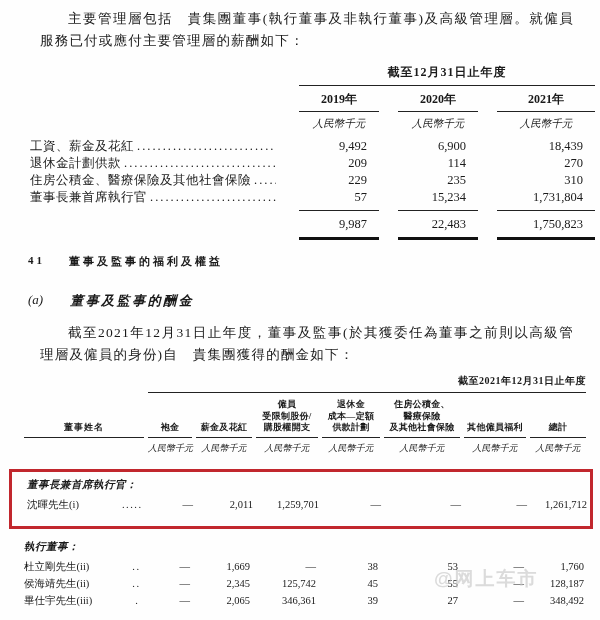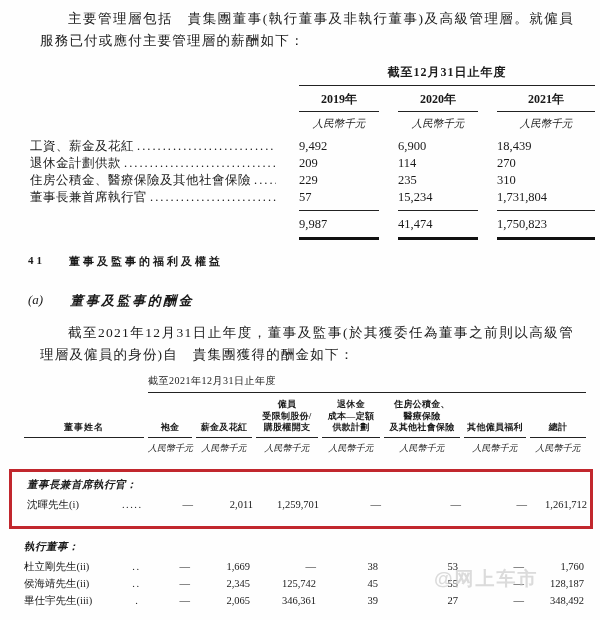--- a/index.html
+++ b/index.html
@@ -30,29 +30,29 @@
 
   
   .t1 { position:absolute; top:64px; left:30px; width:566px; }
   .t1-grid { display:grid; grid-template-columns:250px 94px 94px 112px; column-gap:5px; }
   .t1-span { grid-column:2 / -1; text-align:center; font-weight:bold; font-size:12px;
              letter-spacing:1px; border-bottom:1.2px solid #222; padding-bottom:4px; margin-left:14px; }
   .t1-year { margin-left:14px; text-align:center; font-weight:bold; font-size:12px;
              border-bottom:1.2px solid #222; padding:5px 0 3px; }
   .t1-unit { margin-left:14px; text-align:center; font-style:italic; font-size:10.5px; padding:5px 0 7px; }
   .t1-lbl  { display:flex; font-size:12.5px; line-height:17px; letter-spacing:0.5px; white-space:nowrap; }
-  .t1-num  { margin-left:14px; padding-right:12px; font-size:12.5px; line-height:17px;font-family:Liberation Serif, serif; }
+  .t1-num  { margin-left:14px; text-align:right; padding-right:12px; font-size:12.5px; line-height:17px;font-family:Liberation Serif, serif; }
   .t1-rule4 { border-bottom:1px solid #222; padding-bottom:4px; }
   .t1-tot  { padding-top:5px; padding-bottom:4px; border-bottom:3px solid #111; font-size:12.5px; }
   .dots { flex:1; overflow:hidden; white-space:nowrap; letter-spacing:2px; margin:0 4px 0 3px; }
 
   
   .t2 { position:absolute; top:374px; left:24px; width:562px; font-size:10.5px; }
   .t2-grid { display:grid; grid-template-columns:120px 44px 56px 62px 58px 76px 62px 56px; column-gap:4px; }
-  .t2-span { grid-column:2 / -1; text-align:left; font-weight:normal; font-size:10px;
+  .t2-span { grid-column:2 / -1; text-align:right; font-weight:bold; font-size:10px;
              letter-spacing:0.5px; border-bottom:1px solid #222; padding-bottom:4px; margin-bottom:6px; }
   .t2h { display:flex; flex-direction:column; justify-content:flex-end; align-items:center;
          font-weight:bold; font-size:9px; line-height:11.5px; letter-spacing:0.3px;
          border-bottom:1px solid #222; padding-bottom:3px; text-align:center; white-space:nowrap; }
   .t2h-name { align-items:center; text-align:left; letter-spacing:1px; }
   .t2-unit { font-style:italic; font-size:9px; text-align:center; padding:4px 0 6px; white-space:nowrap; }
   .t2-name { display:flex; line-height:17px; white-space:nowrap;gap:40px; }
   .t2-name .dots { letter-spacing:1.5px; }
   .t2-num { text-align:right; padding-right:2px; line-height:17px; }
   .t2-sec { grid-column:1 / -1; font-weight:bold; font-style:italic; font-size:10.5px;
@@ -117,21 +117,21 @@
       <div class="t1-lbl">
           <span>董事長兼首席執行官</span>
           <span class="dots">................................................................</span>
         </div>
       <div class="t1-num t1-rule4">57</div>
       <div class="t1-num t1-rule4">15,234</div>
       <div class="t1-num t1-rule4">1,731,804</div>
 
       <span></span>
       <div class="t1-num t1-tot">9,987</div>
-      <div class="t1-num t1-tot">41,474</div>
+      <div class="t1-num t1-tot">22,483</div>
       <div class="t1-num t1-tot">1,750,823</div>
     </div>
   </div>
 
   <div class="h41">
     <span>41</span>
     <span>董事及監事的福利及權益</span>
   </div>
 
   <div class="ha">

